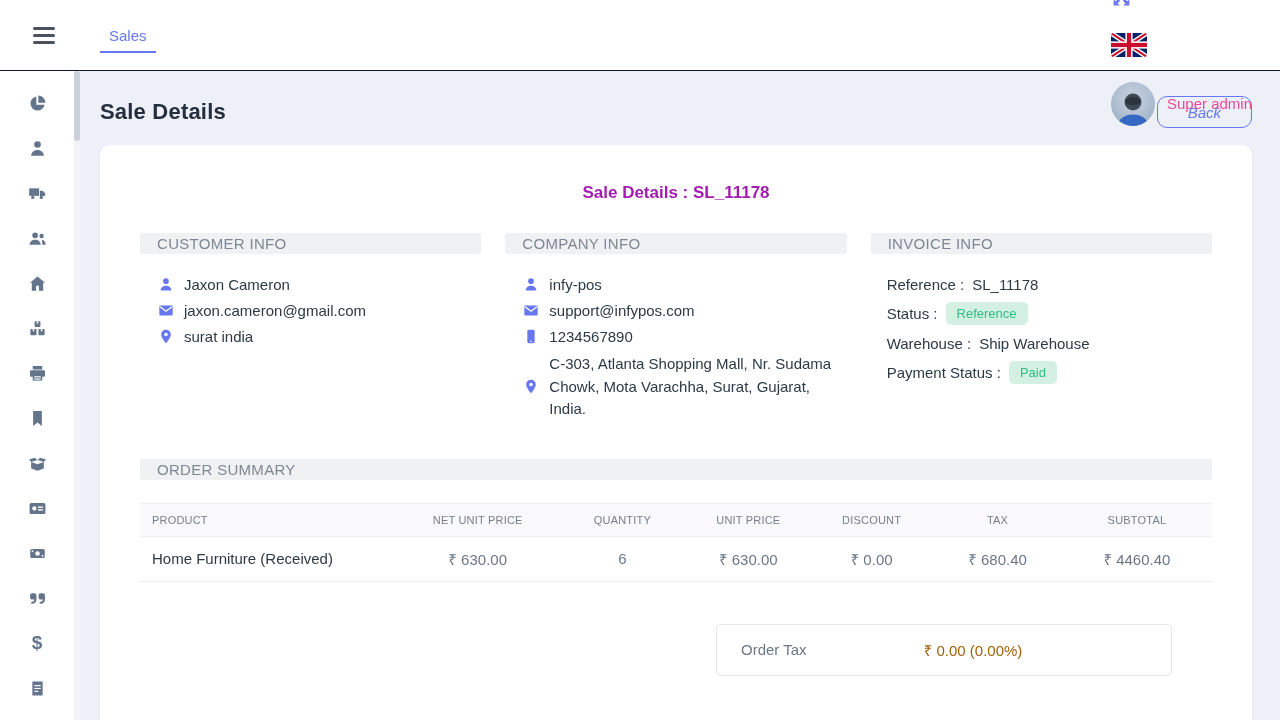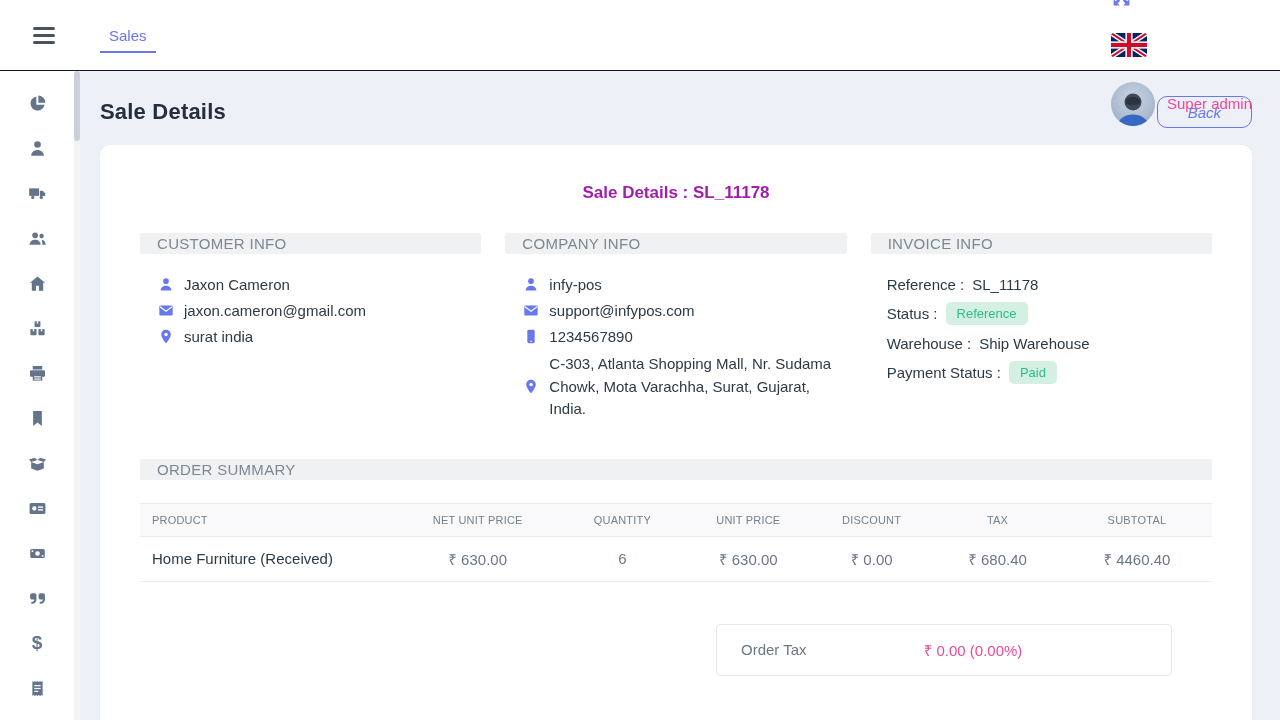--- a/index.html
+++ b/index.html
@@ -89,21 +89,21 @@
   td {
     padding:12px; font-size:15px; color:#6b7785; text-align:center;
     border-bottom:1px solid #ececf0;
   }
   td:first-child { color:#2c3a46; }
 
   .totals-wrap { display:flex; justify-content:flex-end; margin-top:42px; }
   .totals-box { width:456px; margin-right:40px; border:1px solid #e7e8ec; border-radius:4px; background:#fff; }
   .total-row { display:flex; align-items:center; padding:15px 24px; font-size:15px; }
   .total-label { flex:0 0 45%; color:#6b7785; }
-  .total-value { color:#ec4899;text-align:center; }
+  .total-value { color:#a16207;text-align:center; }
 </style>
 </head>
 <body>
 
 <div class="navbar">
   <div class="hamburger">
       <span></span>
       <span></span>
       <span></span>
     </div>

